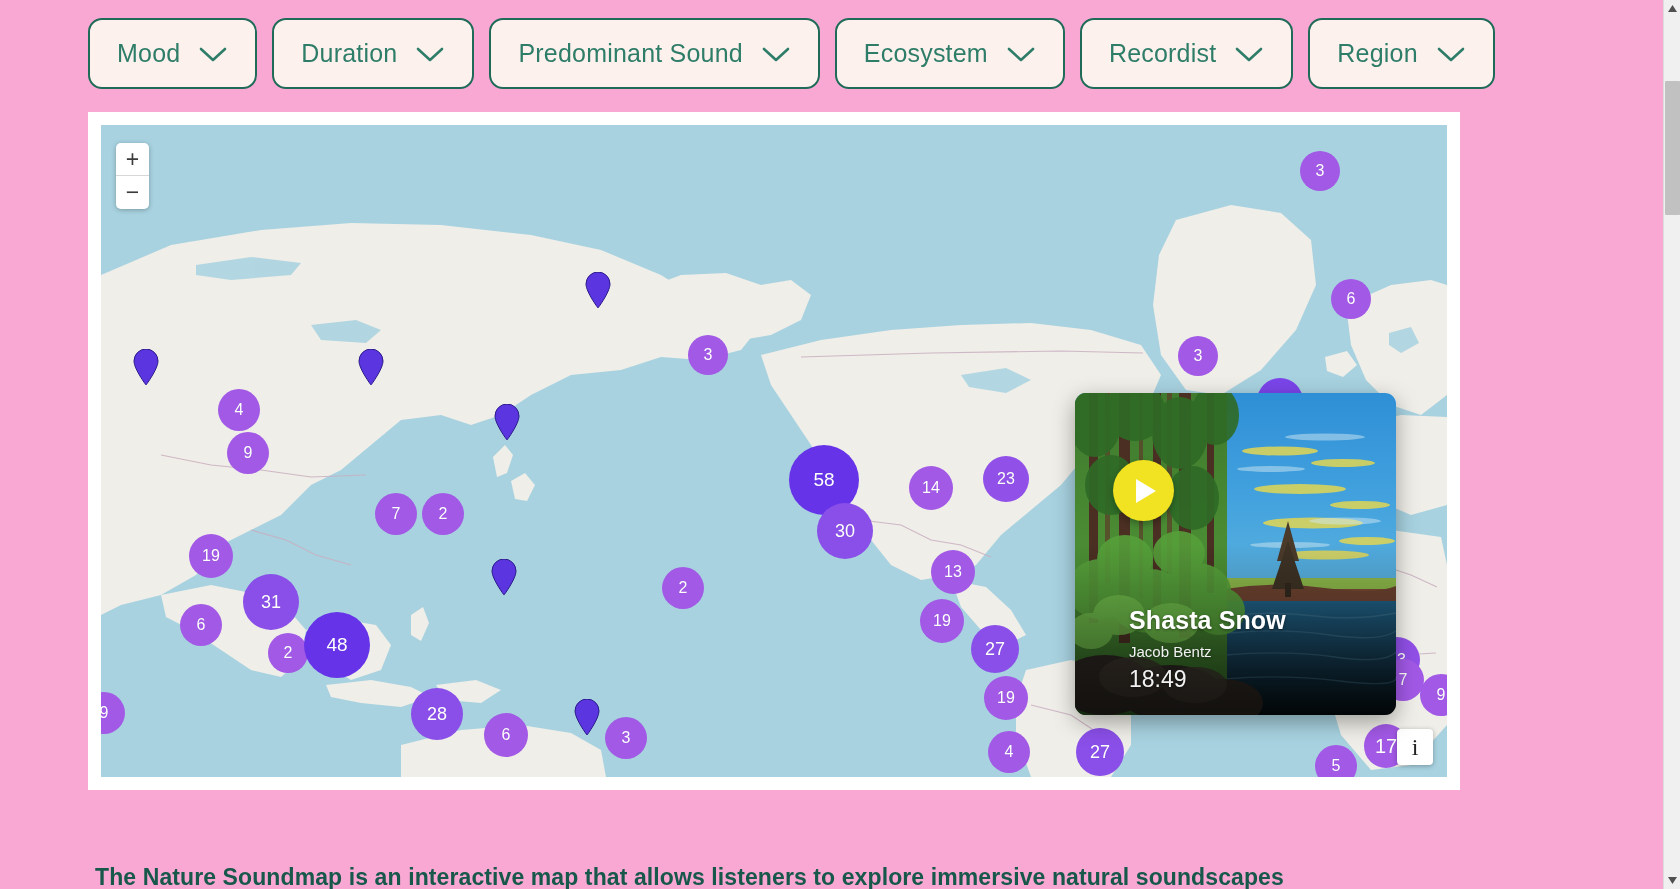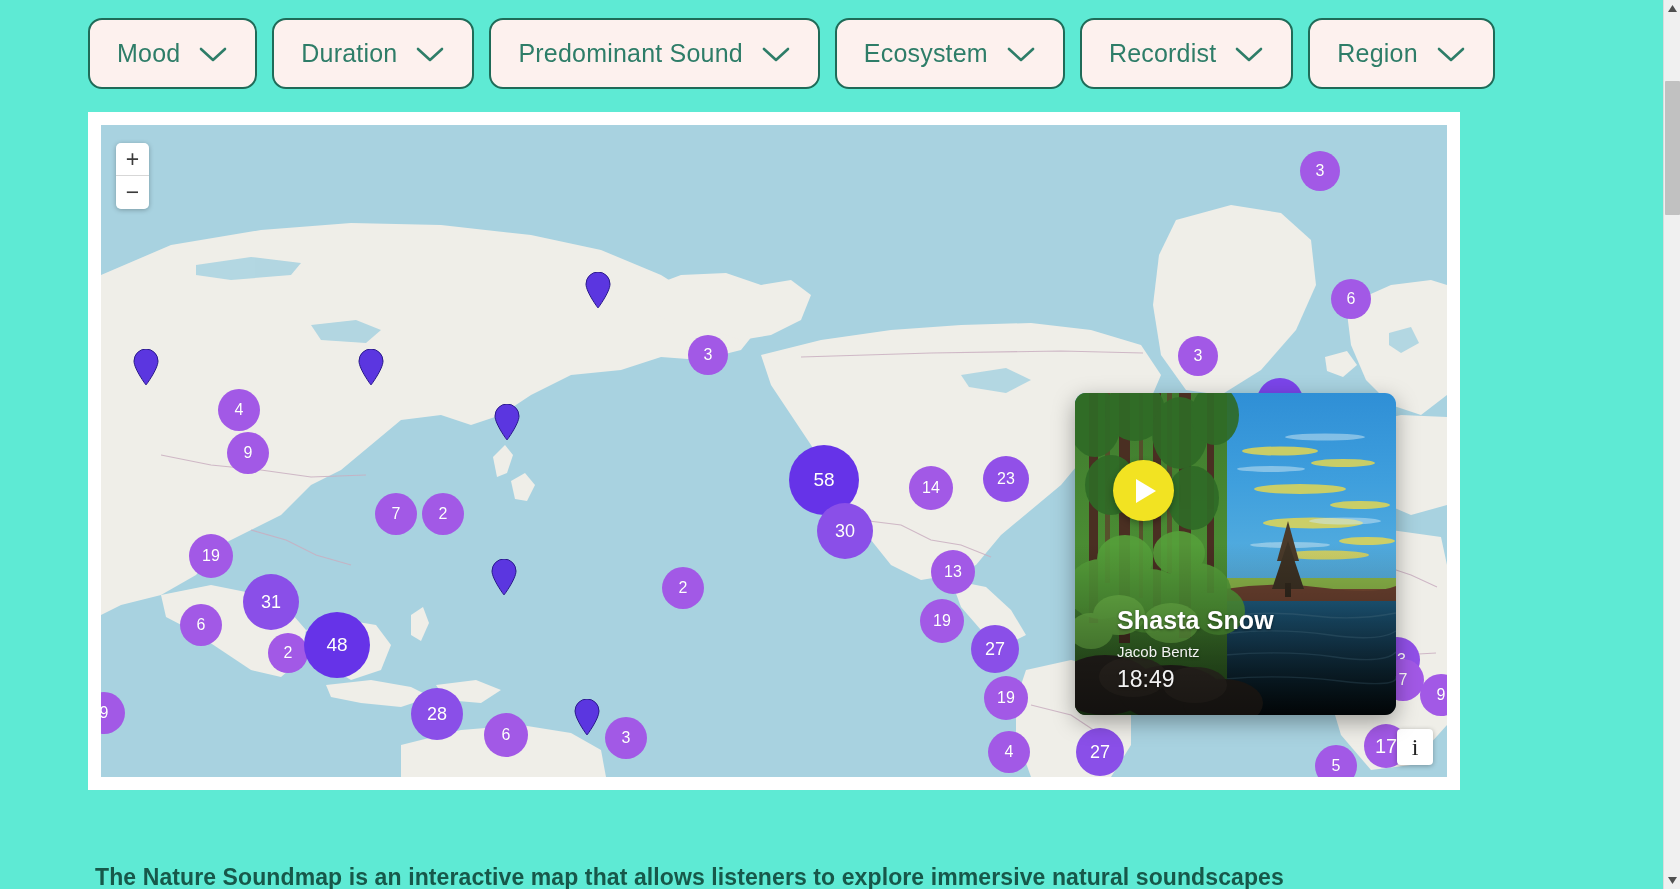--- a/index.html
+++ b/index.html
@@ -9,21 +9,21 @@
     background: #fdf1ee;
     font-family: "Liberation Sans", sans-serif;
     position: relative;
   }
 
   
   #page {
     position: absolute;
     left: 0; top: 0;
     width: 1663px; height: 889px;
-    background: #5eead4;
+    background: #f9a8d4;
     overflow: hidden;
   }
 
   
   #filter-bar {
     position: absolute;
     left: 88px; top: 18px;
     display: flex;
     gap: 15px;
     align-items: center;
@@ -162,21 +162,21 @@
     align-items: center;
     justify-content: center;
     box-shadow: 0 3px 7px rgba(0,0,0,.3);
     z-index: 5;
     cursor: pointer;
   }
   #card-play svg { display: block; margin-left: 4px; }
   #card-text {
     position: absolute;
     left: 0; right: 0; bottom: 0;
-    padding: 0 0 22px 42px;
+    padding: 0 0 22px 54px;
     z-index: 4;
   }
   #card-title {
     font-size: 25px;
     font-weight: bold;
     color: #fff;
     letter-spacing: .1px;
     margin-bottom: 8px;
     text-shadow: 0 1px 3px rgba(0,0,0,.45);
   }

